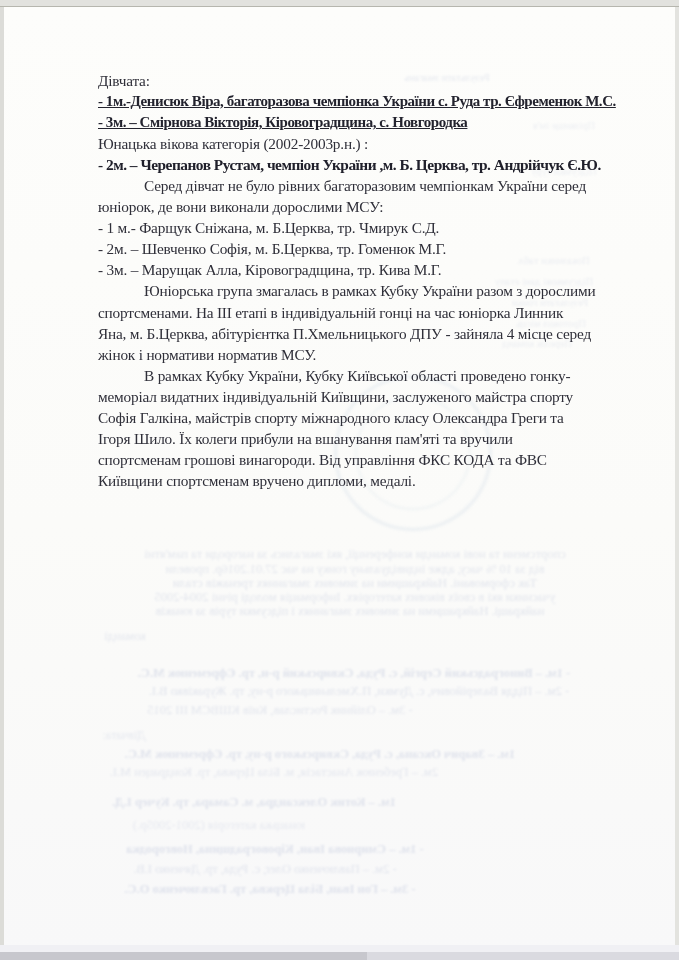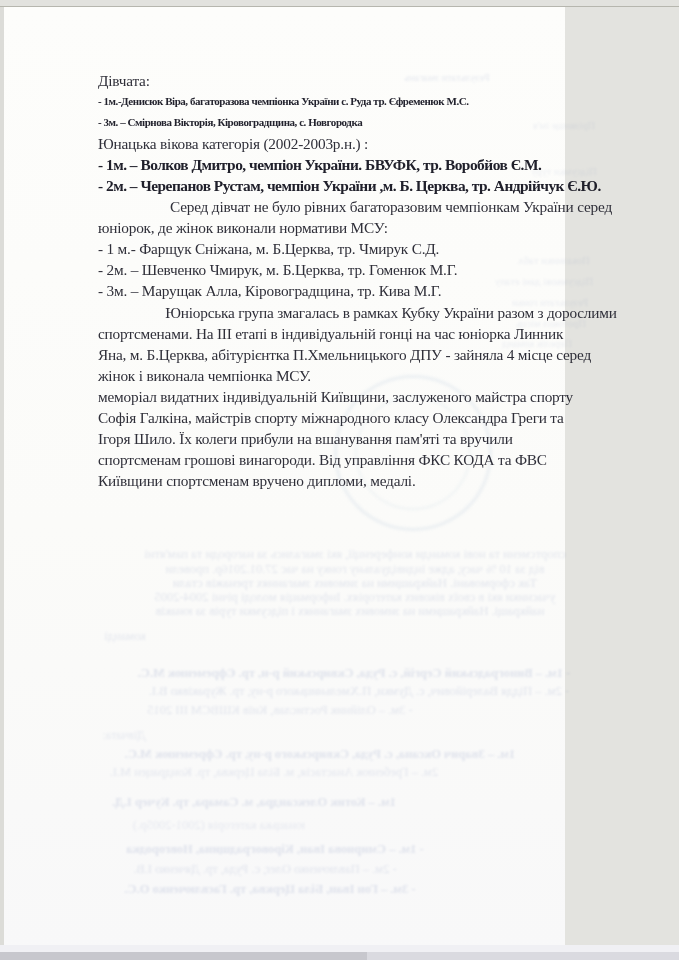--- a/index.html
+++ b/index.html
@@ -2,21 +2,21 @@
 <html><head>
 <meta charset="utf-8">
 <style>
   html,body{margin:0;padding:0;}
   body{
     width:679px;height:960px;position:relative;overflow:hidden;
     background:#e3e3df;
     font-family:"Liberation Serif","DejaVu Serif",serif;
   }
   .page{
-    position:absolute;left:4px;top:7px;width:561px;height:942px;
+    position:absolute;left:4px;top:7px;width:671px;height:942px;
     background:linear-gradient(180deg,#fdfdfb 0%,#fbfbf9 55%,#f8f8f9 100%);
   }
   .scan-top{
     position:absolute;top:0;left:0;right:0;height:6px;
     background:#e2e2de;border-bottom:1px solid #b6b6ae;
   }
   .scan-bottom{
     position:absolute;bottom:0;left:0;right:0;height:8px;
     background:linear-gradient(90deg,#c7c7cd 0%,#c7c7cd 54%,#dadae0 54%,#dadae0 100%);
   }
@@ -27,26 +27,26 @@
   .scan-left{
     position:absolute;top:0;bottom:0;left:0;width:4px;background:#dcdcd8;
   }
   #doc{
     position:absolute;left:94px;top:63px;width:540px;color:#2f2f39;
   }
   .line{
     font-size:15.3px;line-height:21.05px;letter-spacing:-0.2px;white-space:nowrap;
   }
   .line.bold{
-    font-weight:bold;font-size:11px;letter-spacing:-0.45px;color:#23232e;
+    font-weight:bold;font-size:15px;letter-spacing:-0.45px;color:#23232e;text-decoration:underline;
   }
   .line.bold-large{
     font-weight:bold;font-size:15.4px;letter-spacing:-0.5px;color:#20202b;
   }
-  .line.indent{text-indent:46px;text-align:center;}
+  .line.indent{text-indent:46px;}
   #bleed{position:absolute;inset:0;pointer-events:none;}
   .bt{
     position:absolute;transform:scaleX(-1);filter:blur(1.2px);
     white-space:nowrap;overflow:hidden;color:#5a6ea8;
     font-size:12.5px;line-height:13px;text-align:center;
   }
   .bt.bold{font-weight:bold;}
   .stamp{
     position:absolute;left:330px;top:368px;width:152px;height:150px;
     border-radius:50%;border:3px solid rgba(105,150,195,0.11);
@@ -87,31 +87,31 @@
       <div class="bt" style="left: 100px; top: 812px; width: 230px; font-size: 12.5px; opacity: 0.12;">юнацька категорія (2001-2005р.)</div>
       <div class="bt bold" style="left: 106px; top: 836px; width: 330px; font-size: 12.5px; opacity: 0.16;">- 1м. – Смирнова Іван, Кіровоградщина, Новгородка</div>
       <div class="bt" style="left: 106px; top: 856px; width: 310px; font-size: 12.5px; opacity: 0.15;">- 2м. – Павлюченко Олег, с. Руда, тр. Дяченко І.В.</div>
       <div class="bt bold" style="left: 106px; top: 876px; width: 320px; font-size: 12.5px; opacity: 0.16;">- 3м. – Гон Іван, Біла Церква, тр. Гаєвлюченко О.С.</div>
     </div>
   <div id="doc">
       <div class="line">Дівчата:</div>
       <div class="line bold">- 1м.-Денисюк Віра, багаторазова чемпіонка України с. Руда тр. Єфременюк М.С.</div>
       <div class="line bold">- 3м. – Смірнова Вікторія, Кіровоградщина, с. Новгородка</div>
       <div class="line">Юнацька вікова категорія (2002-2003р.н.) :</div>
-      <div class="line bold-large">- 1м. – Волков Дмитро, чемпіон України. БВУФК, тр. Воробйов Є.М.</div>
       <div class="line bold-large">- 2м. – Черепанов Рустам, чемпіон України ,м. Б. Церква, тр. Андрійчук Є.Ю.</div>
       <div class="line indent">Серед дівчат не було рівних багаторазовим чемпіонкам України серед</div>
-      <div class="line">юніорок, де жінок виконали нормативи МСУ:</div>
+      <div class="line">юніорок, де вони виконали дорослими МСУ:</div>
       <div class="line">- 1 м.- Фарщук Сніжана, м. Б.Церква, тр. Чмирук С.Д.</div>
-      <div class="line">- 2м. – Шевченко Чмирук, м. Б.Церква, тр. Гоменюк М.Г.</div>
+      <div class="line">- 2м. – Шевченко Софія, м. Б.Церква, тр. Гоменюк М.Г.</div>
       <div class="line">- 3м. – Марущак Алла, Кіровоградщина, тр. Кива М.Г.</div>
       <div class="line indent">Юніорська група змагалась в рамках Кубку України разом з дорослими</div>
       <div class="line">спортсменами. На ІІІ етапі в індивідуальній гонці на час юніорка Линник</div>
       <div class="line">Яна, м. Б.Церква, абітурієнтка П.Хмельницького ДПУ - зайняла 4 місце серед</div>
-      <div class="line">жінок і виконала чемпіонка МСУ.</div>
+      <div class="line">жінок і нормативи норматив МСУ.</div>
+      <div class="line indent">В рамках Кубку України, Кубку Київської області проведено гонку-</div>
       <div class="line">меморіал видатних індивідуальній Київщини, заслуженого майстра спорту</div>
       <div class="line">Софія Галкіна, майстрів спорту міжнародного класу Олександра Греги та</div>
       <div class="line">Ігоря Шило. Їх колеги прибули на вшанування пам'яті та вручили</div>
       <div class="line">спортсменам грошові винагороди. Від управління ФКС КОДА та ФВС</div>
       <div class="line">Київщини спортсменам вручено дипломи, медалі.</div>
     </div>
 </div>
 
 <div class="scan-left"></div>
 <div class="scan-top"></div>

